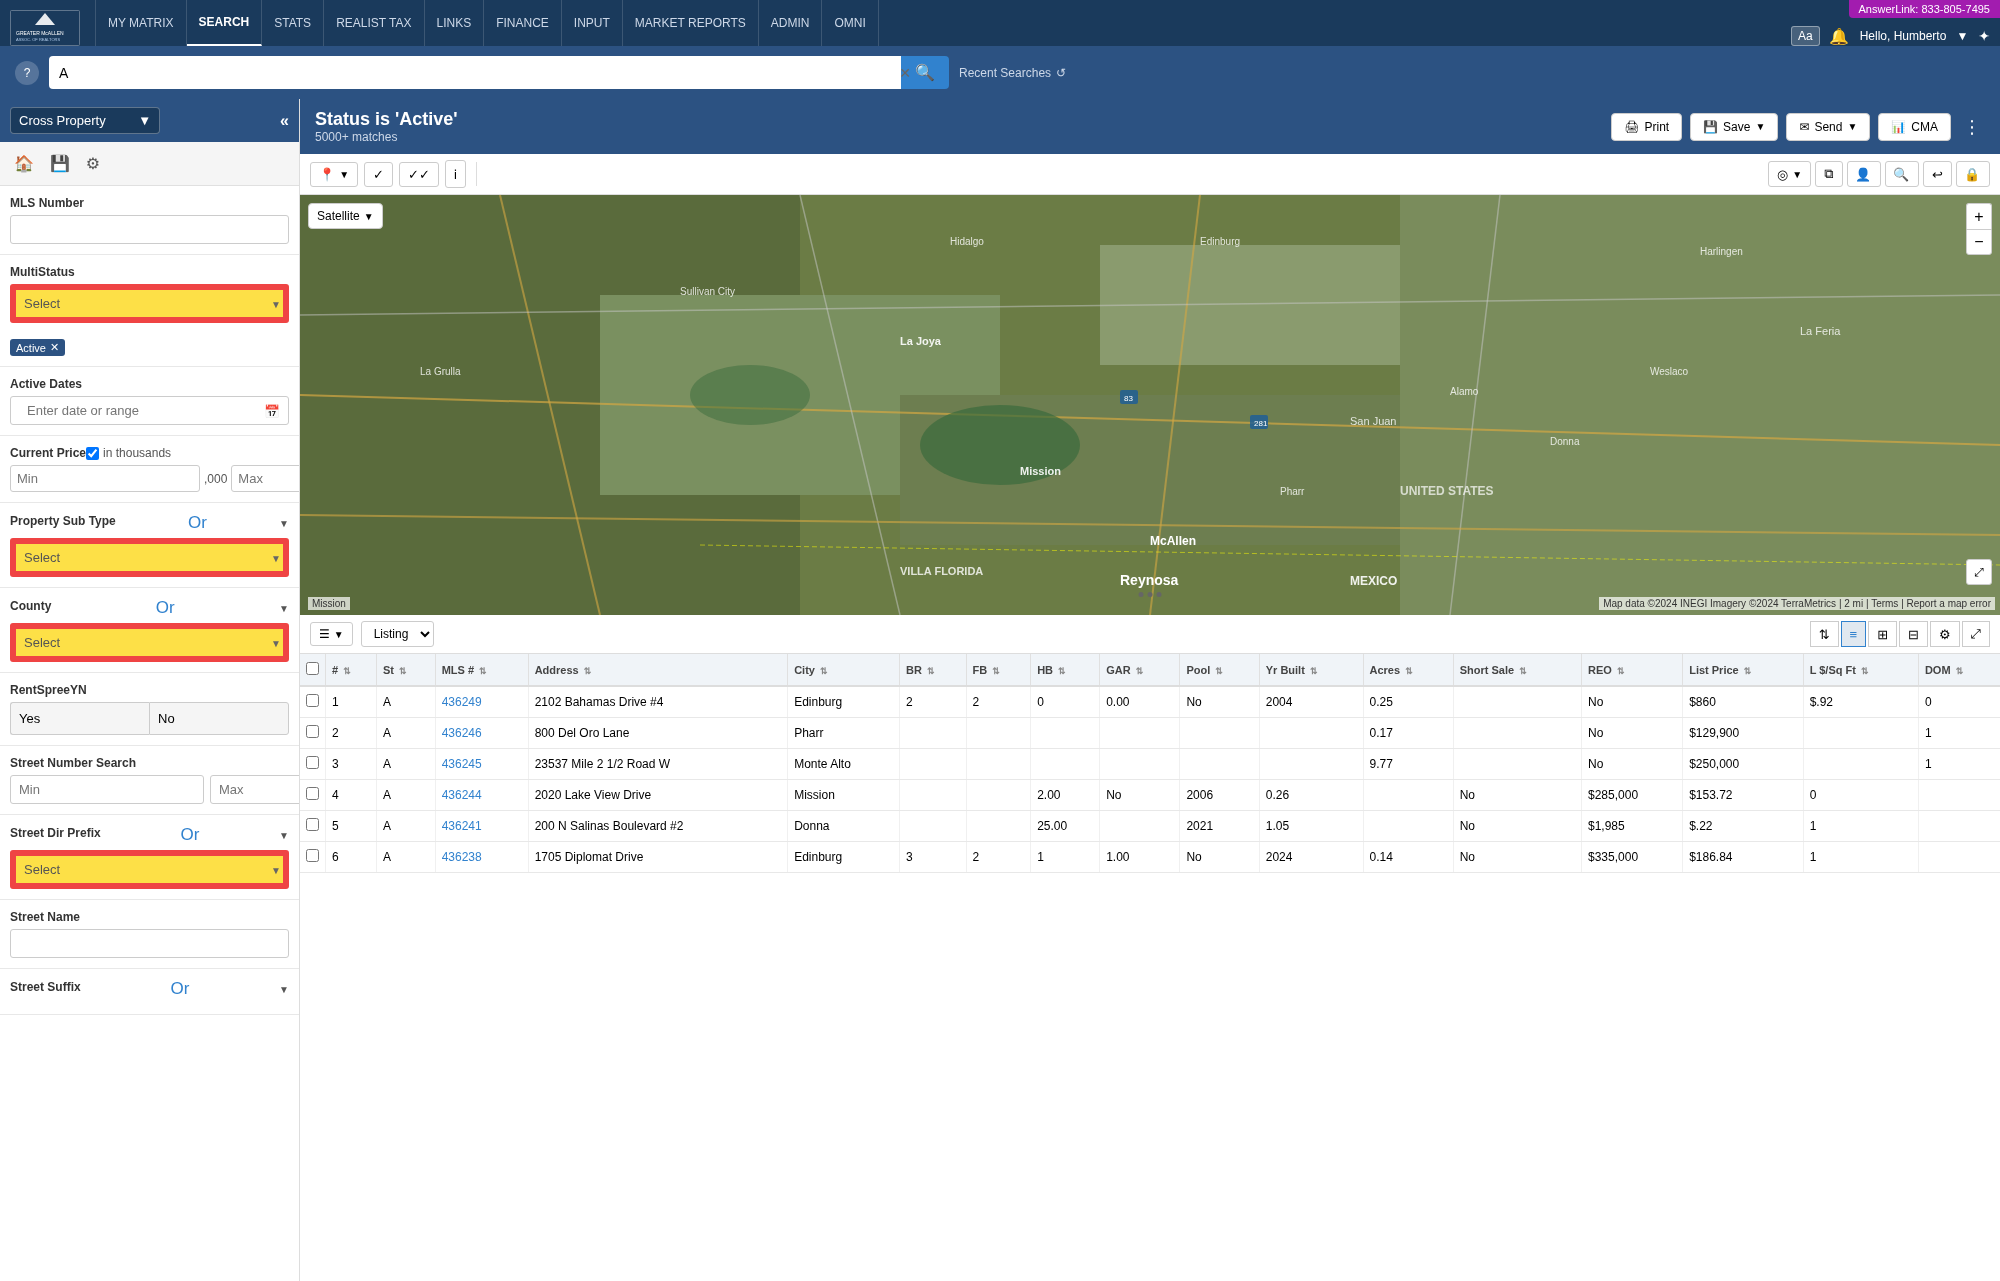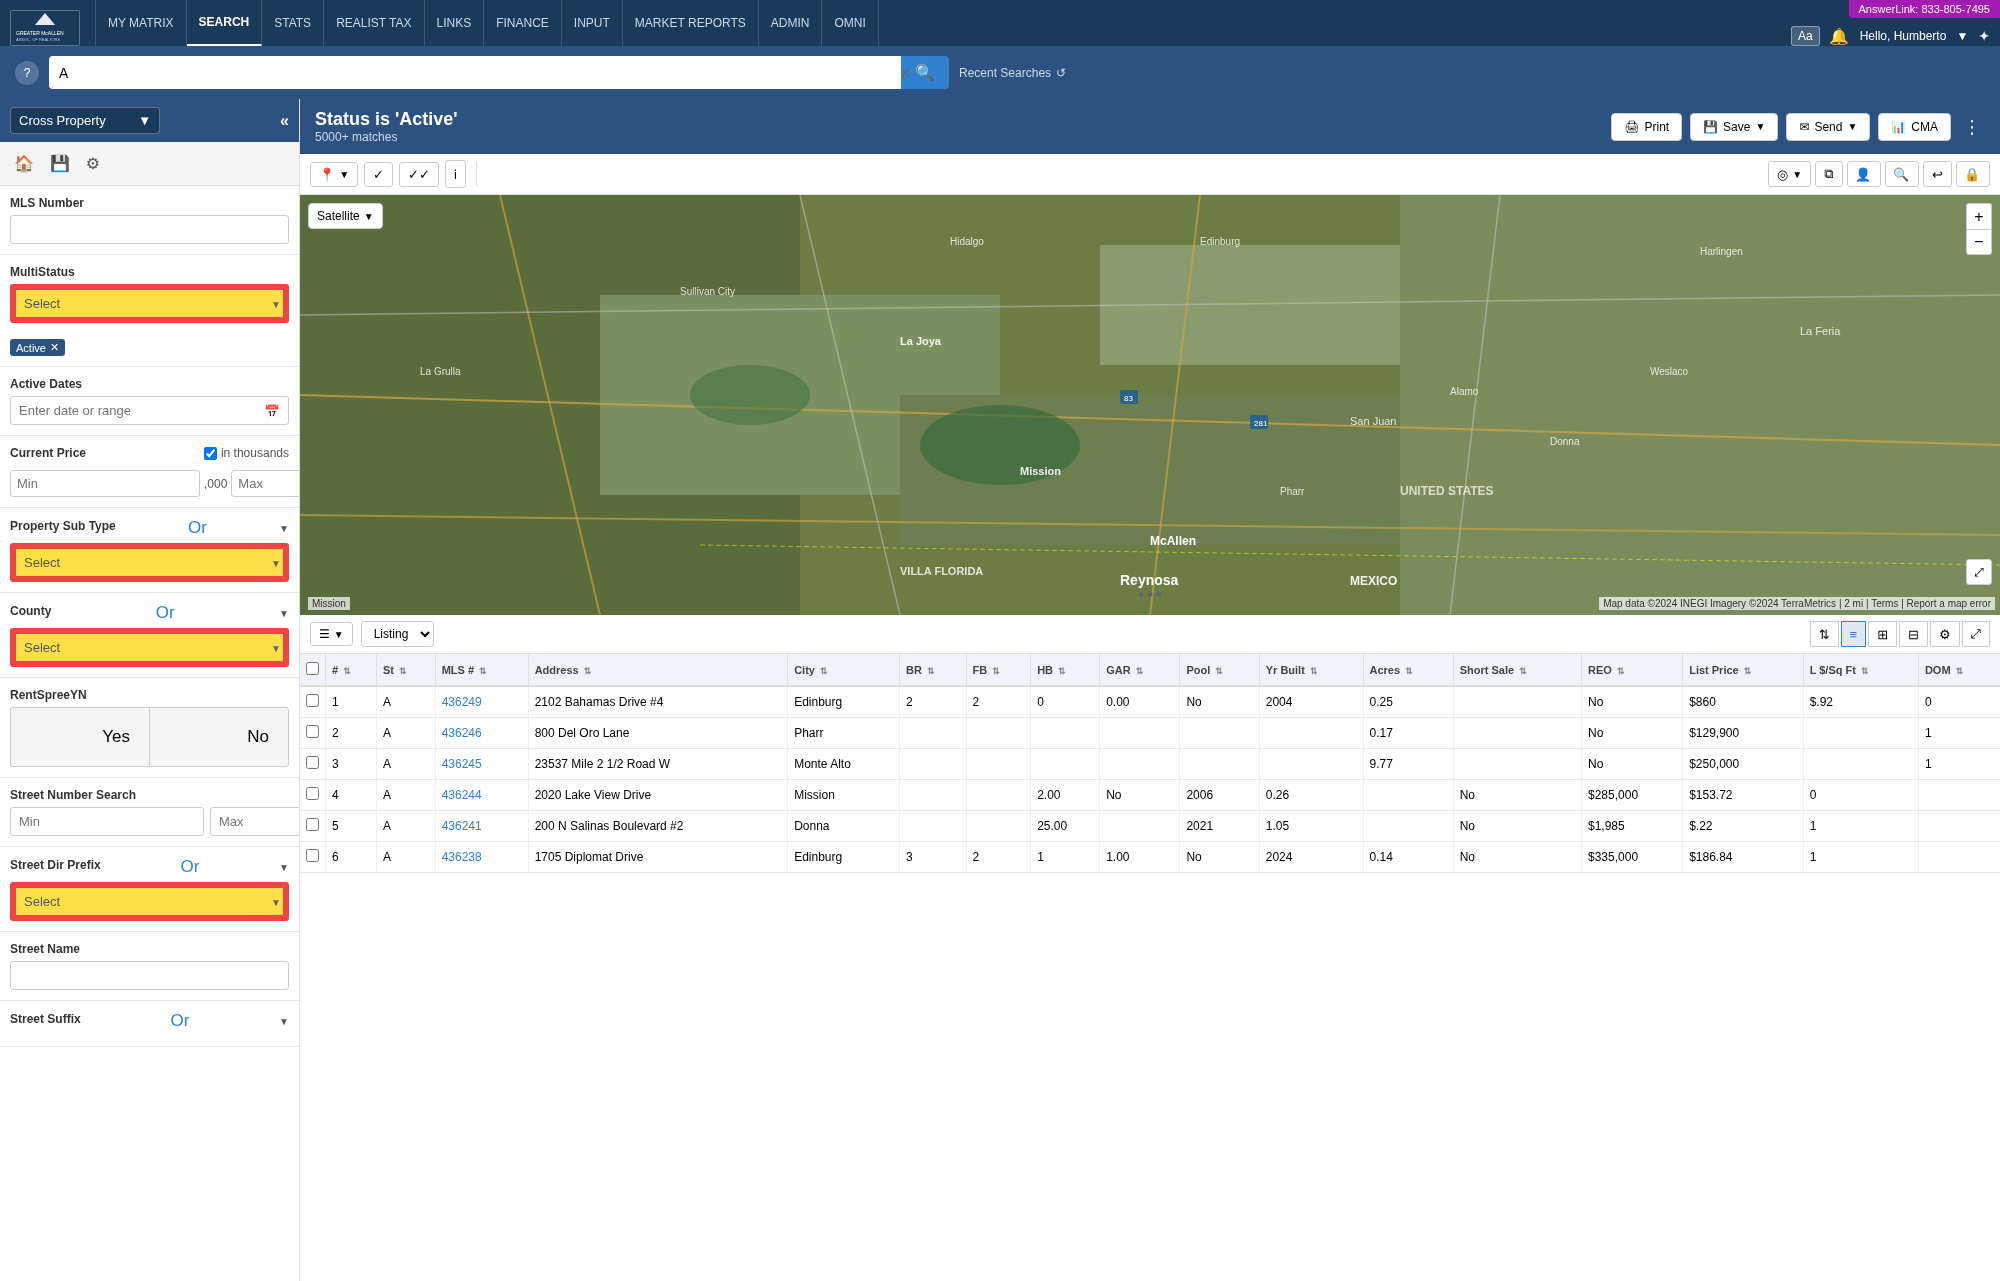--- a/index.html
+++ b/index.html
@@ -264,21 +264,21 @@
       display: inline-flex;
       align-items: center;
       gap: 4px;
     }
     .active-tag .remove { cursor: pointer; }
     .date-input-wrapper {
       position: relative;
     }
     .date-input {
       width: 100%;
-      padding: 6px 30px 6px 8px;
+      padding: 6px 30px 6px 16px;
       border: 1px solid #ccc;
       border-radius: 3px;
       font-size: 13px;
       color: #999;
     }
     .cal-icon {
       position: absolute;
       right: 8px;
       top: 50%;
       transform: translateY(-50%);
@@ -308,26 +308,26 @@
       color: #555;
       justify-content: flex-end;
       margin-bottom: 5px;
     }
     .yes-no-btns {
       display: flex;
       gap: 0;
     }
     .yn-btn {
       flex: 1;
-      padding: 19px;
+      padding: 8px;
       border: 1px solid #ccc;
       background: #f5f5f5;
       cursor: pointer;
-      font-size: 17px;
-      text-align: right;
+      font-size: 13px;
+      text-align: left;
     }
     .yn-btn:first-child { border-radius: 3px 0 0 3px; border-right: none; }
     .yn-btn:last-child { border-radius: 0 3px 3px 0; }
     .street-num-row {
       display: flex;
       gap: 6px;
     }
     .street-input {
       flex: 1;
       padding: 6px 8px;
@@ -691,21 +691,21 @@
 
     <div class="form-section">
       <div class="form-label">Active Dates</div>
       <div class="date-input-wrapper">
         <input type="text" class="date-input" placeholder="Enter date or range" style="">
         <span class="cal-icon">📅</span>
       </div>
     </div>
 
     <div class="form-section">
-      <div style="display:flex;justify-content:space-between;align-items:center;margin-bottom:5px;">
+      <div style="display:flex;align-items:center;">
         <div class="form-label">Current Price</div>
         <label class="checkbox-label">
           <input type="checkbox" checked="" style="">
           <span>in thousands</span>
         </label>
       </div>
       <div class="price-row">
         <input type="text" class="price-input" placeholder="Min" style="">
         <span class="price-suffix">,000</span>
         <input type="text" class="price-input" placeholder="Max" style="">

